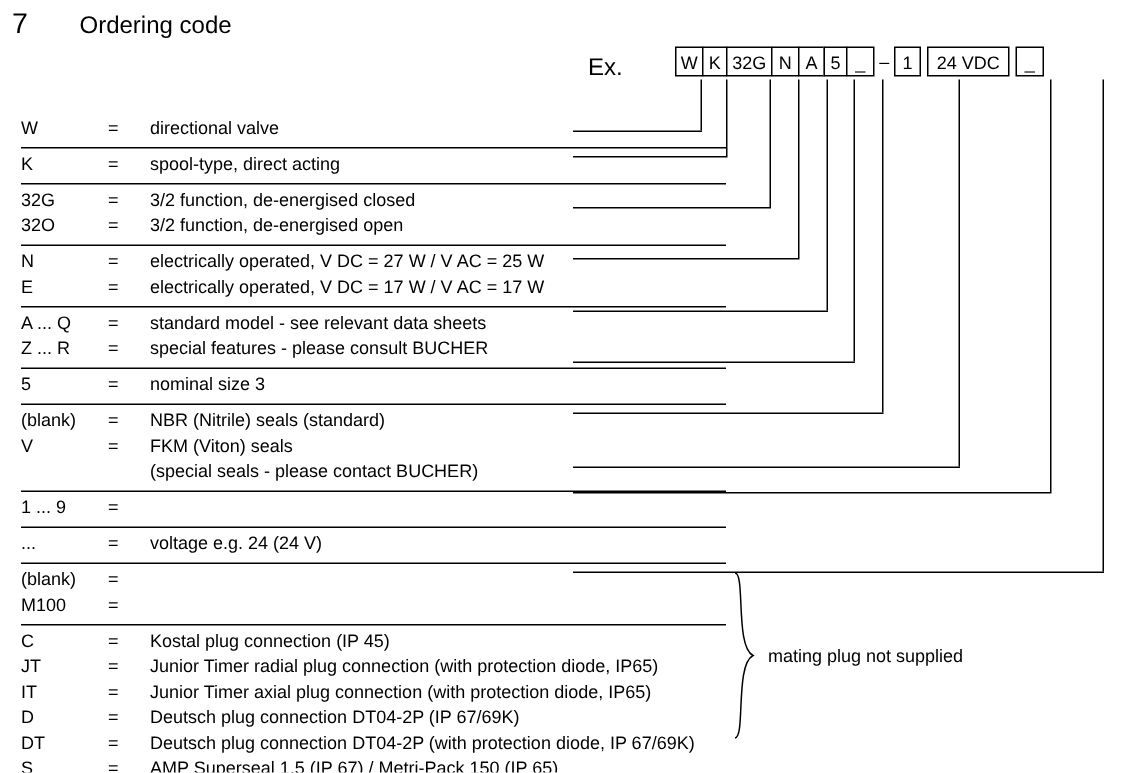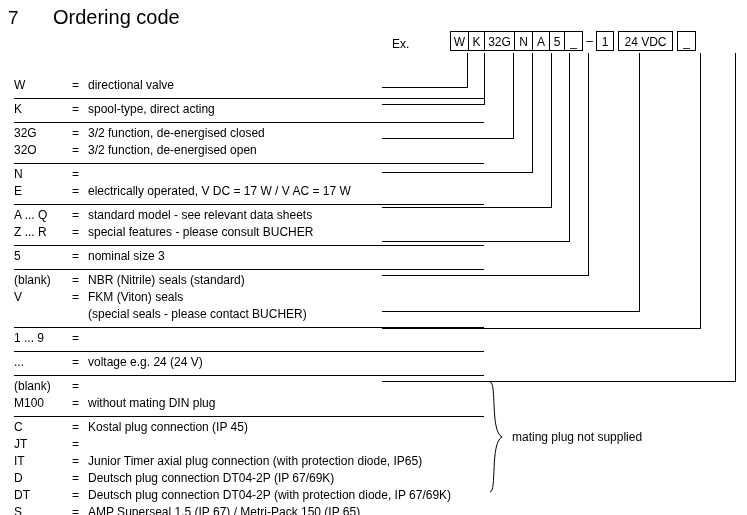--- a/index.html
+++ b/index.html
@@ -26,28 +26,28 @@
     left: 8px;
     top: 6px;
     display: flex;
     align-items: baseline;
   }
   .title-num {
     font-size: 19px;
     width: 45px;
   }
   .title-text {
-    font-size: 20px;
+    font-size: 16px;
   }
   
   .ex-label {
     position: absolute;
     left: 392px;
     top: 37px;
-    font-size: 12px;
+    font-size: 16px;
   }
   .codebar {
     position: absolute;
     left: 450px;
     top: 31px;
     display: flex;
     align-items: stretch;
     height: 22px;
   }
   .cbox {
@@ -87,20 +87,21 @@
     flex: 0 0 58px;
     white-space: nowrap;
   }
   .leq {
     width: 16px;
     flex: 0 0 16px;
   }
   .lval {
     flex: 1 1 auto;
     white-space: nowrap;
+    margin-left: 12px;
   }
   .sep {
     border-top: 1px solid #000;
     margin: 3px 0 3px 0;
     width: 100%;
   }
   
   .vline {
     position: absolute;
     border-left: 1px solid #000;
@@ -209,20 +210,21 @@
     <div class="lrow">
       <div class="lkey">32O</div>
       <div class="leq">=</div>
       <div class="lval">3/2 function, de-energised open</div>
     </div>
     <div class="sep"></div>
 
     <div class="lrow">
       <div class="lkey">N</div>
       <div class="leq">=</div>
+      <div class="lval">electrically operated, V DC = 27 W  /  V AC = 25 W</div>
     </div>
     <div class="lrow">
       <div class="lkey">E</div>
       <div class="leq">=</div>
       <div class="lval">electrically operated, V DC = 17 W  /  V AC = 17 W</div>
     </div>
     <div class="sep"></div>
 
     <div class="lrow">
       <div class="lkey">A ... Q</div>
@@ -273,32 +275,32 @@
     </div>
     <div class="sep"></div>
 
     <div class="lrow">
       <div class="lkey">(blank)</div>
       <div class="leq">=</div>
     </div>
     <div class="lrow">
       <div class="lkey">M100</div>
       <div class="leq">=</div>
-      <div class="lval">without mating DIN plug</div>
     </div>
     <div class="sep"></div>
 
     <div class="lrow">
       <div class="lkey">C</div>
       <div class="leq">=</div>
       <div class="lval">Kostal plug connection (IP 45)</div>
     </div>
     <div class="lrow">
       <div class="lkey">JT</div>
       <div class="leq">=</div>
+      <div class="lval">Junior Timer radial plug connection (with protection diode, IP65)</div>
     </div>
     <div class="lrow">
       <div class="lkey">IT</div>
       <div class="leq">=</div>
       <div class="lval">Junior Timer axial plug connection (with protection diode, IP65)</div>
     </div>
     <div class="lrow">
       <div class="lkey">D</div>
       <div class="leq">=</div>
       <div class="lval">Deutsch plug connection DT04-2P (IP 67/69K)</div>

